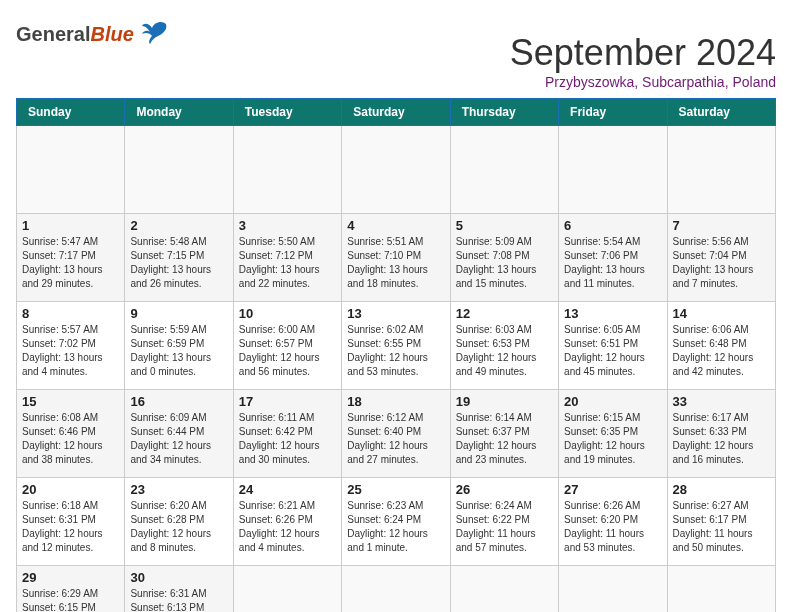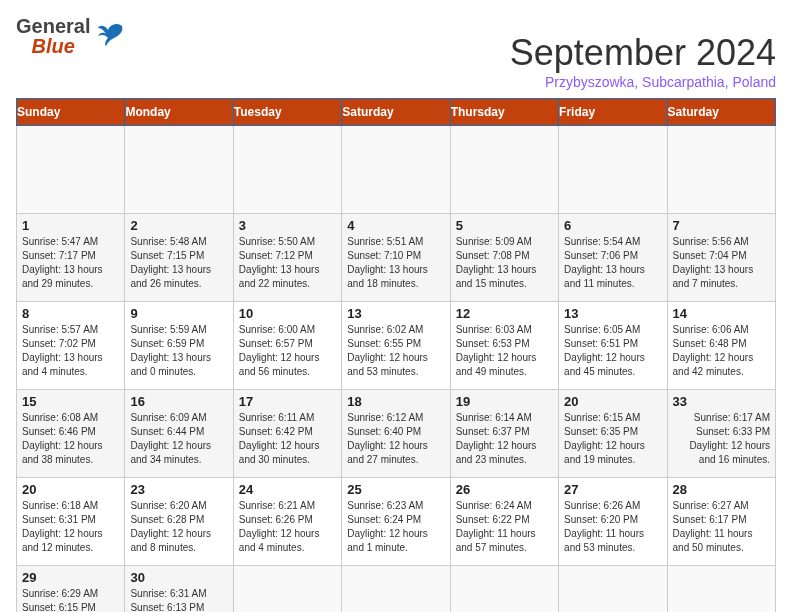--- a/index.html
+++ b/index.html
@@ -20,31 +20,31 @@
       text-align: right;
     }
     .month-title {
       font-size: 36px;
       color: #333;
       font-weight: normal;
       margin-top: 16px;
     }
     .subtitle {
       font-size: 14px;
-      color: #8b5cf6;
+      color: #701a75;
     }
     .calendar {
       width: 100%;
       border-collapse: collapse;
       font-size: 10.5px;
     }
     .calendar th {
-      background-color: #c2410c;
+      background-color: #0f766e;
       color: #fff;
-      padding: 6px 0;
+      padding: 6px 11px;
       text-align: left;
       font-size: 12px;
       font-weight: bold;
       border: 1px solid #1a6eb5;
     }
     .calendar td {
       border: 1px solid #ccc;
       vertical-align: top;
       padding: 4px 5px;
       width: 108px;
@@ -68,23 +68,22 @@
     }
     .empty-cell {
       background: #f9f9f9 !important;
     }
     .logo-wrapper {
       display: flex;
       align-items: center;
     }
     .logo-name {
       display: flex;
-      flex-direction: column;
+      flex-direction: row;
       line-height: 1;
-      align-items: center;
     }
     .logo-general-text {
       font-size: 20px;
       font-weight: bold;
       color: #444;
     }
     .logo-blue-text {
       font-size: 20px;
       font-weight: bold;
       color: #c2410c;
@@ -277,21 +276,21 @@
         </td>
         <td>
           <span class="day-num">20</span>
           <div class="day-info" style="white-space: pre-line;">Sunrise: 6:15 AM
 Sunset: 6:35 PM
 Daylight: 12 hours
 and 19 minutes.</div>
         </td>
         <td>
           <span class="day-num">33</span>
-          <div class="day-info" style="white-space: pre-line; text-align: right;">Sunrise: 6:17 AM
+          <div class="day-info" style="white-space: pre-line;">Sunrise: 6:17 AM
 Sunset: 6:33 PM
 Daylight: 12 hours
 and 16 minutes.</div>
         </td>
       </tr>
       <tr>
         <td>
           <span class="day-num">20</span>
           <div class="day-info" style="white-space: pre-line;">Sunrise: 6:18 AM
 Sunset: 6:31 PM

